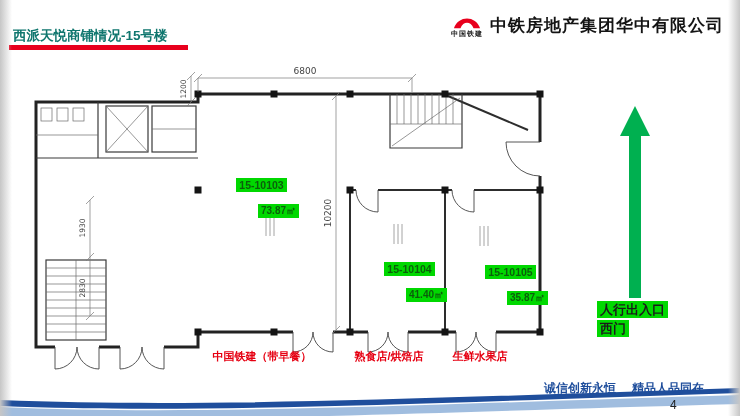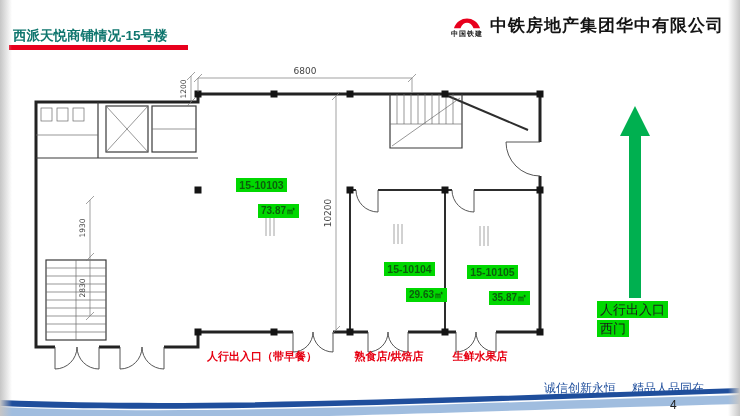--- a/index.html
+++ b/index.html
@@ -36,26 +36,26 @@
 
   .unit-label{position:absolute;display:flex;flex-direction:column;align-items:center;gap:12px;z-index:5;}
   .unit-label span{background:#00d800;color:#0b5e0b;font-weight:bold;padding:0 3px;line-height:14px;white-space:nowrap;}
   .unit-id{font-size:10.5px;}
   .unit-area{font-size:10px;margin-left:34px;}
   .shop{position:absolute;transform:translateX(-50%);color:#e60012;font-weight:bold;font-size:11px;white-space:nowrap;z-index:5;}
 
   
   .arrow-wrap{position:absolute;left:616px;top:106px;width:38px;height:192px;}
   .entrance-label{position:absolute;left:597px;top:301px;display:flex;flex-direction:column;align-items:flex-start;gap:2px;}
-  .entrance-label span{background:#00d800;color:#1a1a1a;font-weight:normal;font-size:13px;line-height:17px;padding:0 3px;white-space:nowrap;}
+  .entrance-label span{background:#00d800;color:#1a1a1a;font-weight:bold;font-size:13px;line-height:17px;padding:0 3px;white-space:nowrap;}
 
   
   .footer{position:absolute;left:0;bottom:0;width:740px;height:46px;}
   .footer svg{position:absolute;left:0;top:0;}
-  .slogan{position:absolute;right:36px;top:10px;font-size:12px;font-weight:normal;color:#1f4e9c;white-space:nowrap;z-index:3;}
+  .slogan{position:absolute;right:36px;top:10px;font-size:12px;font-weight:bold;color:#1f4e9c;white-space:nowrap;z-index:3;}
   .slogan .sep{display:inline-block;width:16px;}
   .pagenum{position:absolute;left:670px;top:28px;font-size:12px;color:#222;z-index:3;}
 </style>
 </head>
 <body>
 
 <div class="edge left"></div>
 <div class="edge right"></div>
 
 <div class="title">西派天悦商铺情况-15号楼</div>
@@ -177,28 +177,28 @@
       <path class="mark" d="M452,166 V186 M456,166 V186 M460,166 V186"></path>
     </g>
   </svg>
 
   <div class="unit-label" style="left:196px;top:118px;">
     <span class="unit-id">15-10103</span>
     <span class="unit-area">73.87㎡</span>
   </div>
   <div class="unit-label" style="left:344px;top:202px;">
     <span class="unit-id">15-10104</span>
-    <span class="unit-area">29.63㎡</span>
-  </div>
-  <div class="unit-label" style="left:427px;top:205px;">
+    <span class="unit-area">41.40㎡</span>
+  </div>
+  <div class="unit-label" style="left:445px;top:205px;">
     <span class="unit-id">15-10105</span>
     <span class="unit-area">35.87㎡</span>
   </div>
 
-  <div class="shop" style="left:234px;top:289px;">人行出入口（带早餐）</div>
+  <div class="shop" style="left:234px;top:289px;">中国铁建（带早餐）</div>
   <div class="shop" style="left:361px;top:289px;">熟食店/烘焙店</div>
   <div class="shop" style="left:452px;top:289px;">生鲜水果店</div>
 </div>
 
 <div class="arrow-wrap">
   <svg width="38" height="192" viewBox="0 0 38 192">
     <polygon points="19,0 4,30 13,30 13,192 25,192 25,30 34,30" fill="#00b050"></polygon>
   </svg>
 </div>
 <div class="entrance-label">

